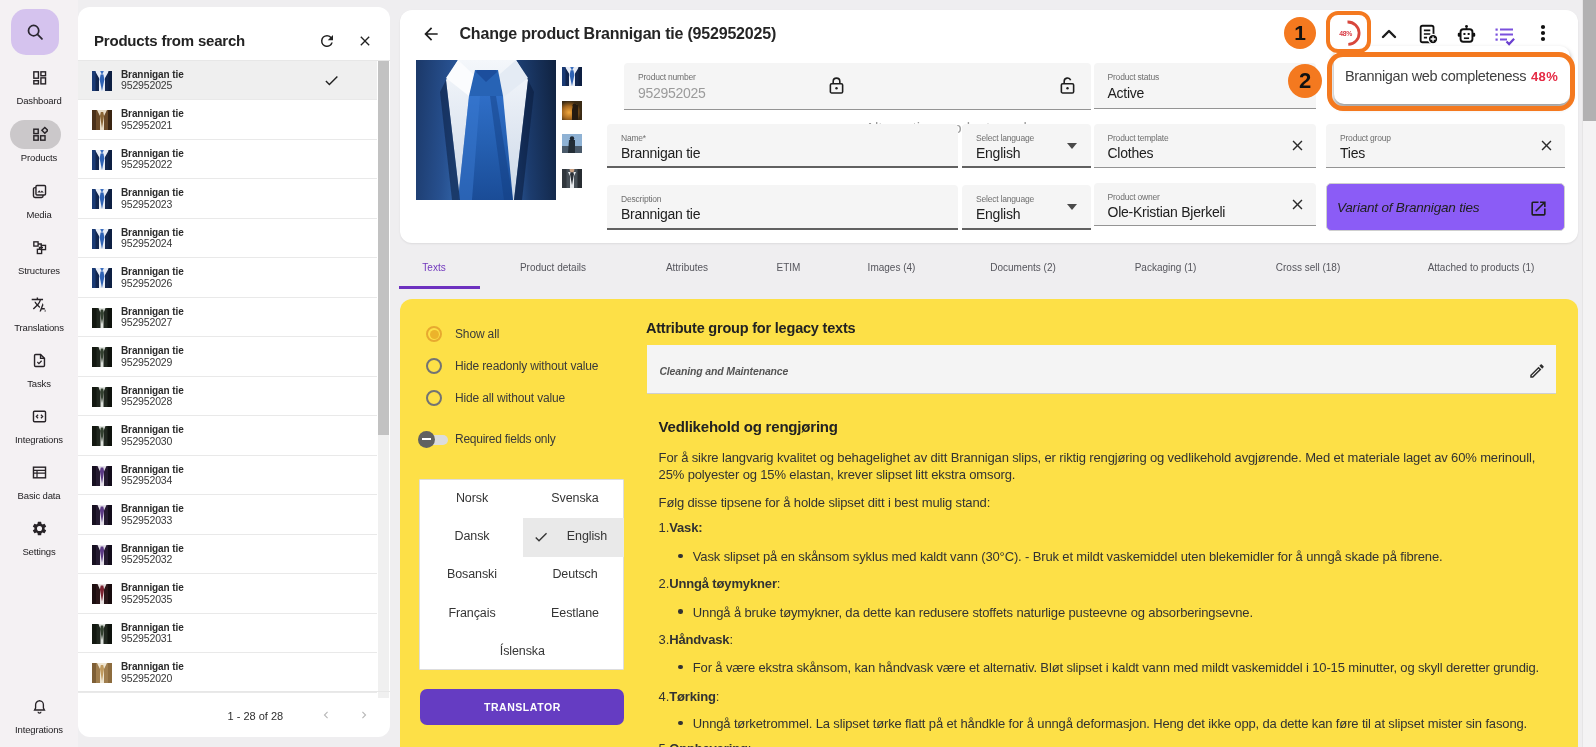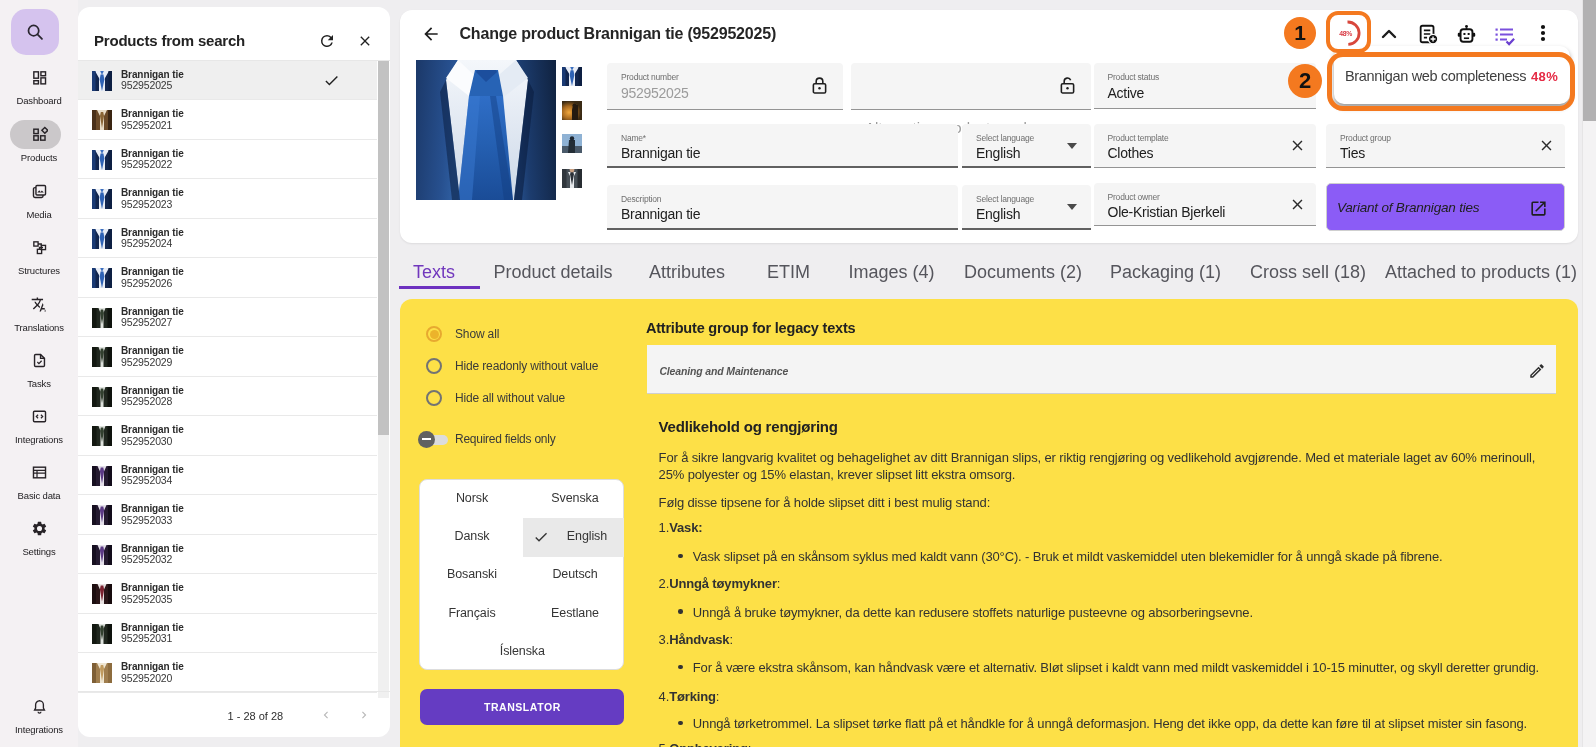--- a/index.html
+++ b/index.html
@@ -22,21 +22,21 @@
   .lp-num { position:absolute; left:43px; top:18.5px; font-size:10.5px; color:#373737; letter-spacing:-0.15px; }
 
   
   #headercard { position:absolute; left:400px; top:10px; width:1177.5px; height:232.5px; background:#fff; border-radius:12px; box-shadow:0 1px 2px rgba(0,0,0,0.08); }
 
   .fld { position:absolute; background:#f5f5f5; border-radius:4px 4px 0 0; border-bottom:1px solid #949494; }
   .fld .lab { position:absolute; left:14px; top:9px; font-size:8.5px; color:#6f6f6f; letter-spacing:-0.2px; }
   .fld .val { position:absolute; left:14px; top:22px; font-size:14px; color:#202020; letter-spacing:-0.25px; }
 
   
-  .tab { position:absolute; top:262px; font-size:18px; color:#55555c; white-space:nowrap; transform:translateX(-50%); }
+  .tab { position:absolute; top:262px; font-size:10px; color:#55555c; white-space:nowrap; transform:translateX(-50%); }
 
   
   #contentcard { position:absolute; left:400px; top:298.5px; width:1177.5px; height:449px; background:#fde047; border-radius:12px 12px 0 0; }
 
   .radio { position:absolute; width:16px; height:16px; border-radius:50%; border:2px solid #737373; }
   .rlabel { position:absolute; font-size:12px; color:#3a3a3a; white-space:nowrap; letter-spacing:-0.15px; }
 
   .tline { position:absolute; font-size:13px; letter-spacing:-0.14px; color:#323232; white-space:nowrap; }
 </style>
 </head>
@@ -458,21 +458,21 @@
       <circle cx="10" cy="4.5" r="2.2" fill="#1d2630"></circle>
     </svg>
   <svg class="abs" style="left:162px; top:159px;" width="20" height="19" viewBox="0 0 20 19">
   <rect width="20" height="19" fill="#474f56"></rect>
       <path d="M6 3h8l-2 4v12H8V7z" fill="#e6e9ec"></path>
   <path d="M8.8 2h2.4l.7 3.5-1.9 10.5-1.9-10.5z" fill="#2b3138"></path>
   <rect width="4.5" height="19" fill="#30363c"></rect>
       <rect x="15.5" width="4.5" height="19" fill="#272c31"></rect>
   <circle cx="10" cy="1" r="2.4" fill="#c9a183"></circle>
     </svg>
-  <div class="fld" style="left:207px; top:52.5px; width:235.5px; height:47.5px;text-align:right;">
+  <div class="fld" style="left:224px; top:52.5px; width:235.5px; height:47.5px;text-align:right;">
   <div class="lab">Product number</div>
       <div class="val" style="color:#9b9b9b; letter-spacing:-0.3px;">952952025</div>
   <svg class="abs" style="right:13px; top:12px;" width="21" height="21" viewBox="0 0 24 24">
         <g fill="none" stroke="#1e1e1e" stroke-width="1.8">
           <rect x="5" y="10" width="14" height="10.5" rx="1.5"></rect>
           <path d="M8.2 10V7.4a3.8 3.8 0 0 1 7.6 0V10" stroke-dasharray="0"></path>
           <circle cx="12" cy="15.2" r="1.4" fill="#1e1e1e" stroke="none"></circle>
         </g>
       </svg>
     </div>
@@ -592,21 +592,21 @@
   <div class="abs" style="left:29.5px; top:31px; width:9px; height:9px; border-radius:50%; background:#ecb32b;"></div>
   <div class="radio" style="left:26px; top:59.5px;"></div>
   <div class="radio" style="left:26px; top:91.5px;"></div>
   <div class="rlabel" style="left:55px; top:28.5px;">Show all</div>
   <div class="rlabel" style="left:55px; top:60.5px;">Hide readonly without value</div>
   <div class="rlabel" style="left:55px; top:92.5px;">Hide all without value</div>
   <div class="abs" style="left:20px; top:136px; width:28px; height:10px; border-radius:5px; background:#dcdcdc;"></div>
   <div class="abs" style="left:17.5px; top:132px; width:17px; height:17px; border-radius:50%; background:#616161;"></div>
   <div class="abs" style="left:21.5px; top:139.5px; width:9px; height:2px; background:#fff;"></div>
   <div class="rlabel" style="left:55px; top:133.5px; letter-spacing:-0.25px;">Required fields only</div>
-  <div class="abs" style="left:19.3px; top:180.8px; width:205px; height:191px; border:1px solid #ddd; border-radius:8px; background:#fff;">
+  <div class="abs" style="left:19.3px; top:180.8px; width:205px; height:191px; border:1px solid #ddd; border-radius:1px; background:#fff;">
   <div class="abs" style="left:103.1px; top:37.8px; width:101px; height:39px; background:#e9e9e9;"></div>
   <div class="abs" style="left:51.7px; top:10.5px; transform:translateX(-50%); font-size:12.5px; color:#353535; white-space:nowrap; letter-spacing:-0.1px;">Norsk</div>
   <div class="abs" style="left:154.7px; top:10.5px; transform:translateX(-50%); font-size:12.5px; color:#353535; white-space:nowrap; letter-spacing:-0.1px;">Svenska</div>
   <div class="abs" style="left:51.7px; top:48.7px; transform:translateX(-50%); font-size:12.5px; color:#353535; white-space:nowrap; letter-spacing:-0.1px;">Dansk</div>
   <div class="abs" style="left:166.7px; top:48.7px; transform:translateX(-50%); font-size:12.5px; color:#353535; white-space:nowrap; letter-spacing:-0.1px;">English</div>
   <div class="abs" style="left:51.7px; top:87.2px; transform:translateX(-50%); font-size:12.5px; color:#353535; white-space:nowrap; letter-spacing:-0.1px;">Bosanski</div>
   <div class="abs" style="left:154.7px; top:87.2px; transform:translateX(-50%); font-size:12.5px; color:#353535; white-space:nowrap; letter-spacing:-0.1px;">Deutsch</div>
   <div class="abs" style="left:51.7px; top:125.5px; transform:translateX(-50%); font-size:12.5px; color:#353535; white-space:nowrap; letter-spacing:-0.1px;">Français</div>
   <div class="abs" style="left:154.7px; top:125.5px; transform:translateX(-50%); font-size:12.5px; color:#353535; white-space:nowrap; letter-spacing:-0.1px;">Eestlane</div>
   <div class="abs" style="left:102px; top:163.7px; transform:translateX(-50%); font-size:12.5px; color:#353535; white-space:nowrap; letter-spacing:-0.1px;">Íslenska</div>

